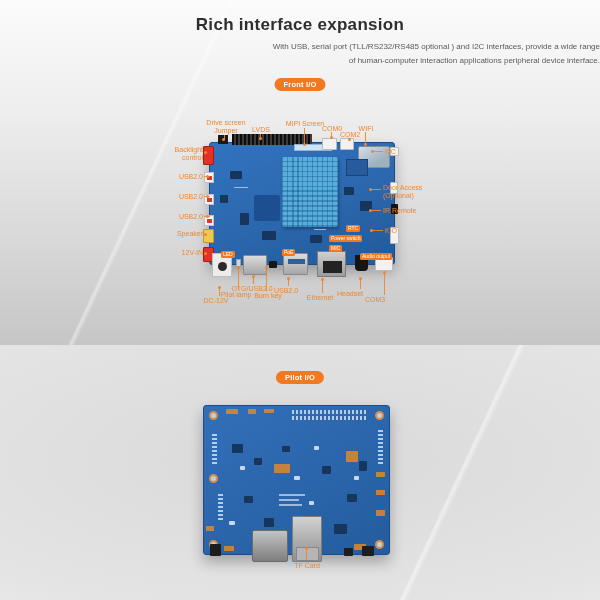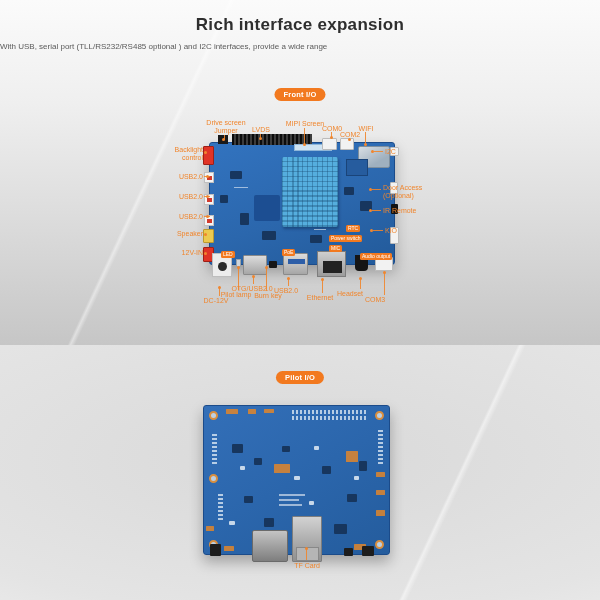--- a/index.html
+++ b/index.html
@@ -16,27 +16,27 @@
   }
   .bg-rear{
     position:absolute;left:0;top:345px;width:600px;height:255px;
     background:
       linear-gradient(115deg,transparent 72%,rgba(255,255,255,.5) 72.4%,transparent 73.2%),
       radial-gradient(130% 110% at 50% 45%, #d9d9d9 0%, #e4e4e4 55%, #f7f7f7 100%);
   }
   
   .title{position:absolute;left:0;top:15px;width:600px;text-align:center;
     font-size:17px;font-weight:700;color:#2e2e2e;letter-spacing:.3px;}
-  .sub{position:absolute;left:0;width:600px;text-align:left;font-size:8px;color:#5a5a5a;}
+  .sub{position:absolute;left:0;width:600px;text-align:right;font-size:8px;color:#5a5a5a;}
   .sub1{top:42px}.sub2{top:56px}
   
   .pill{position:absolute;left:50%;transform:translateX(-50%);
     background:var(--accent,#f2791f);color:#fff;font-size:7.5px;line-height:13px;
     padding:0 9px;border-radius:8px;font-weight:700;letter-spacing:.2px;}
-  .pill-front{top:88px}.pill-rear{top:371px}
+  .pill-front{top:78px}.pill-rear{top:371px}
   
   .callout{position:absolute;color:var(--label-orange,#f0862e);font-size:7px;line-height:1.12;white-space:nowrap;}
   .ta-c{text-align:center}.ta-r{text-align:right}
   .lead{position:absolute;background:var(--label-orange,#f0862e);opacity:.9}
   .lead.h{height:1px}.lead.v{width:1px}
   .dot{position:absolute;width:3px;height:3px;border-radius:50%;background:var(--label-orange,#f0862e);}
   
   .pcb{position:absolute;border-radius:3px;
     background:linear-gradient(160deg,#3273bf 0%,#2b67ad 55%,#225a9a 100%);
     border:1px solid #1b4b8a;box-shadow:0 7px 14px rgba(0,0,0,.28);}
@@ -103,20 +103,21 @@
 </style>
 </head>
 <body>
 
 <div id="canvas">
   <div class="bg-front"></div>
   <div class="bg-rear"></div>
 
   <div class="title">Rich interface expansion</div>
   <div class="sub sub1">With USB, serial port (TLL/RS232/RS485 optional ) and I2C interfaces, provide a wide range</div>
+  <div class="sub sub2">of human-computer interaction applications peripheral device interface.</div>
 
   <div class="pill pill-front">Front I/O</div>
 
   <div class="pcb pcb-front">
     <div class="jumper"></div>
     <div class="lvds-header"></div>
     <div class="mipi"></div>
     <div class="wconn com0c"></div>
     <div class="wconn com2c"></div>
     <div class="wifi-mod"></div>

